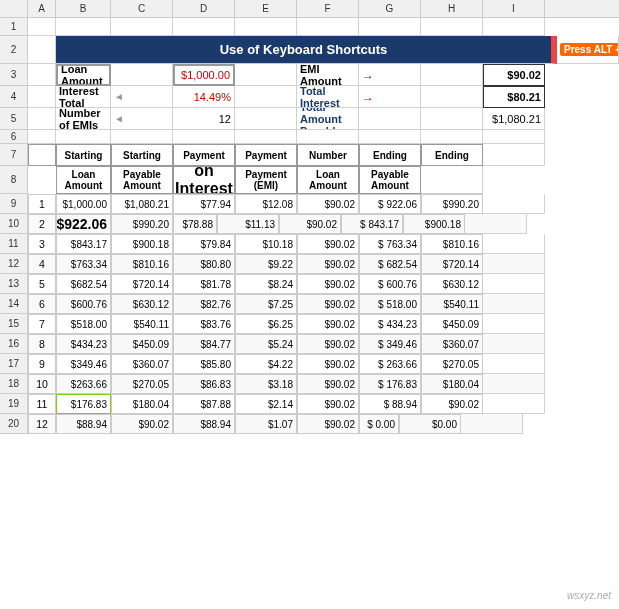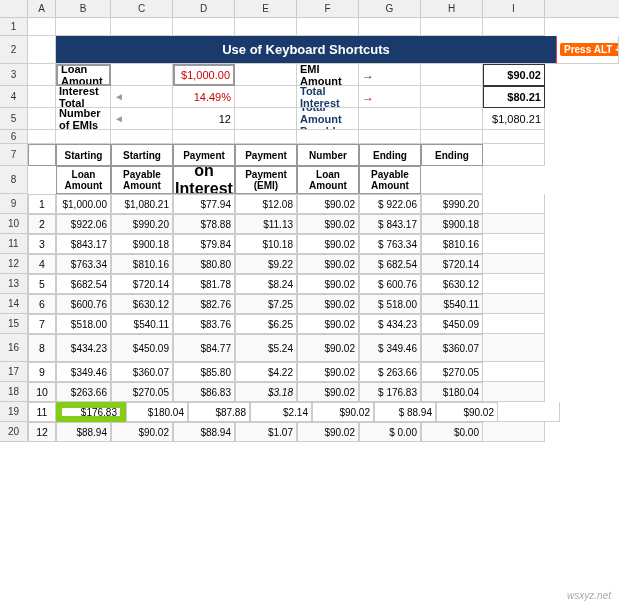--- a/index.html
+++ b/index.html
@@ -71,21 +71,21 @@
 
     
     .title-merged {
       background: #1a3a6b;
       color: #fff;
       font-size: 13px;
       font-weight: bold;
       text-align: center;
       justify-content: center;
       flex: 1;
-      border-right: 1px solid #ef4444;
+      border-right: 6px solid #ef4444;
       border-bottom: 1px solid #ccc;
     }
 
     
     .label-cell {
       font-weight: bold;
       background: #fff;
     }
     .value-cell {
       text-align: right;
@@ -287,23 +287,23 @@
     <div class="cell tbl-data" style="width:62px; border:1px solid #ccc; background:#fff; font-size:10px;">$77.94</div>
     <div class="cell tbl-data" style="width:62px; border:1px solid #ccc; background:#fff; font-size:10px;">$12.08</div>
     <div class="cell tbl-data" style="width:62px; border:1px solid #ccc; background:#fff; font-size:10px;">$90.02</div>
     <div class="cell tbl-data" style="width:62px; border:1px solid #ccc; background:#fff; font-size:10px;">$ 922.06</div>
     <div class="cell tbl-data" style="width:62px; border:1px solid #ccc; background:#fff; font-size:10px;">$990.20</div>
     <div class="cell" style="width:62px; background:#fff;"></div>
   </div>
       <div class="sheet-row" style="height: 20px;">
     <div class="row-num">10</div>
     <div class="cell tbl-data-center" style="width:28px; border:1px solid #ccc; background:#f9f9f9;">2</div>
-    <div class="cell tbl-data" style="width:55px; border:1px solid #ccc; background:#f9f9f9; font-size:10px;">$922.06</div>
+    <div class="cell tbl-data" style="width:55px; border:1px solid #ccc; background:#f9f9f9; font-size:14px;font-weight:bold;">$922.06</div>
     <div class="cell tbl-data" style="width:62px; border:1px solid #ccc; background:#f9f9f9; font-size:10px;">$990.20</div>
-    <div class="cell tbl-data" style="width:62px; border:1px solid #ccc; background:#f9f9f9; font-size:10px;">$78.88</div>
+    <div class="cell tbl-data" style="width:44px; border:1px solid #ccc; background:#f9f9f9; font-size:10px;">$78.88</div>
     <div class="cell tbl-data" style="width:62px; border:1px solid #ccc; background:#f9f9f9; font-size:10px;">$11.13</div>
     <div class="cell tbl-data" style="width:62px; border:1px solid #ccc; background:#f9f9f9; font-size:10px;">$90.02</div>
     <div class="cell tbl-data" style="width:62px; border:1px solid #ccc; background:#f9f9f9; font-size:10px;">$ 843.17</div>
     <div class="cell tbl-data" style="width:62px; border:1px solid #ccc; background:#f9f9f9; font-size:10px;">$900.18</div>
     <div class="cell" style="width:62px; background:#f9f9f9;"></div>
   </div>
       <div class="sheet-row" style="height: 20px;">
     <div class="row-num">11</div>
     <div class="cell tbl-data-center" style="width:28px; border:1px solid #ccc; background:#fff;">3</div>
     <div class="cell tbl-data" style="width:55px; border:1px solid #ccc; background:#fff; font-size:10px;">$843.17</div>
@@ -356,21 +356,21 @@
     <div class="cell tbl-data-center" style="width:28px; border:1px solid #ccc; background:#fff;">7</div>
     <div class="cell tbl-data" style="width:55px; border:1px solid #ccc; background:#fff; font-size:10px;">$518.00</div>
     <div class="cell tbl-data" style="width:62px; border:1px solid #ccc; background:#fff; font-size:10px;">$540.11</div>
     <div class="cell tbl-data" style="width:62px; border:1px solid #ccc; background:#fff; font-size:10px;">$83.76</div>
     <div class="cell tbl-data" style="width:62px; border:1px solid #ccc; background:#fff; font-size:10px;">$6.25</div>
     <div class="cell tbl-data" style="width:62px; border:1px solid #ccc; background:#fff; font-size:10px;">$90.02</div>
     <div class="cell tbl-data" style="width:62px; border:1px solid #ccc; background:#fff; font-size:10px;">$ 434.23</div>
     <div class="cell tbl-data" style="width:62px; border:1px solid #ccc; background:#fff; font-size:10px;">$450.09</div>
     <div class="cell" style="width:62px; background:#fff;"></div>
   </div>
-      <div class="sheet-row" style="height: 28px; border-radius: 7px;">
+      <div class="sheet-row" style="height: 20px; border-radius: 7px;">
     <div class="row-num">16</div>
     <div class="cell tbl-data-center" style="width:28px; border:1px solid #ccc; background:#f9f9f9;">8</div>
     <div class="cell tbl-data" style="width:55px; border:1px solid #ccc; background:#f9f9f9; font-size:10px;">$434.23</div>
     <div class="cell tbl-data" style="width:62px; border:1px solid #ccc; background:#f9f9f9; font-size:10px;">$450.09</div>
     <div class="cell tbl-data" style="width:62px; border:1px solid #ccc; background:#f9f9f9; font-size:10px;">$84.77</div>
     <div class="cell tbl-data" style="width:62px; border:1px solid #ccc; background:#f9f9f9; font-size:10px;">$5.24</div>
     <div class="cell tbl-data" style="width:62px; border:1px solid #ccc; background:#f9f9f9; font-size:10px;">$90.02</div>
     <div class="cell tbl-data" style="width:62px; border:1px solid #ccc; background:#f9f9f9; font-size:10px;">$ 349.46</div>
     <div class="cell tbl-data" style="width:62px; border:1px solid #ccc; background:#f9f9f9; font-size:10px;">$360.07</div>
     <div class="cell" style="width:62px; background:#f9f9f9;"></div>
@@ -386,47 +386,47 @@
     <div class="cell tbl-data" style="width:62px; border:1px solid #ccc; background:#fff; font-size:10px;">$ 263.66</div>
     <div class="cell tbl-data" style="width:62px; border:1px solid #ccc; background:#fff; font-size:10px;">$270.05</div>
     <div class="cell" style="width:62px; background:#fff;"></div>
   </div>
       <div class="sheet-row" style="height: 20px;">
     <div class="row-num">18</div>
     <div class="cell tbl-data-center" style="width:28px; border:1px solid #ccc; background:#f9f9f9;">10</div>
     <div class="cell tbl-data" style="width:55px; border:1px solid #ccc; background:#f9f9f9; font-size:10px;">$263.66</div>
     <div class="cell tbl-data" style="width:62px; border:1px solid #ccc; background:#f9f9f9; font-size:10px;">$270.05</div>
     <div class="cell tbl-data" style="width:62px; border:1px solid #ccc; background:#f9f9f9; font-size:10px;">$86.83</div>
-    <div class="cell tbl-data" style="width:62px; border:1px solid #ccc; background:#f9f9f9; font-size:10px;font-style:italic;">$3.18</div>
+    <div class="cell tbl-data" style="width:62px; border:1px solid #ccc; background:#f9f9f9; font-size:10px;">$3.18</div>
     <div class="cell tbl-data" style="width:62px; border:1px solid #ccc; background:#f9f9f9; font-size:10px;">$90.02</div>
     <div class="cell tbl-data" style="width:62px; border:1px solid #ccc; background:#f9f9f9; font-size:10px;">$ 176.83</div>
     <div class="cell tbl-data" style="width:62px; border:1px solid #ccc; background:#f9f9f9; font-size:10px;">$180.04</div>
     <div class="cell" style="width:62px; background:#f9f9f9;"></div>
   </div>
       <div class="sheet-row" style="height: 20px;">
     <div class="row-num">19</div>
     <div class="cell tbl-data-center" style="width:28px; border:1px solid #ccc; background:#fff;">11</div>
-    <div class="cell tbl-data" style="width:70px; border:6px solid #84cc16; background:#fff; font-size:10px;">$176.83</div>
+    <div class="cell tbl-data" style="width:55px; border:1px solid #84cc16; background:#fff; font-size:10px;">$176.83</div>
     <div class="cell tbl-data" style="width:62px; border:1px solid #ccc; background:#fff; font-size:10px;">$180.04</div>
     <div class="cell tbl-data" style="width:62px; border:1px solid #ccc; background:#fff; font-size:10px;">$87.88</div>
     <div class="cell tbl-data" style="width:62px; border:1px solid #ccc; background:#fff; font-size:10px;">$2.14</div>
     <div class="cell tbl-data" style="width:62px; border:1px solid #ccc; background:#fff; font-size:10px;">$90.02</div>
     <div class="cell tbl-data" style="width:62px; border:1px solid #ccc; background:#fff; font-size:10px;">$  88.94</div>
     <div class="cell tbl-data" style="width:62px; border:1px solid #ccc; background:#fff; font-size:10px;">$90.02</div>
     <div class="cell" style="width:62px; background:#fff;"></div>
   </div>
       <div class="sheet-row" style="height: 20px;">
     <div class="row-num">20</div>
     <div class="cell tbl-data-center" style="width:28px; border:1px solid #ccc; background:#f9f9f9;">12</div>
     <div class="cell tbl-data" style="width:55px; border:1px solid #ccc; background:#f9f9f9; font-size:10px;">$88.94</div>
     <div class="cell tbl-data" style="width:62px; border:1px solid #ccc; background:#f9f9f9; font-size:10px;">$90.02</div>
     <div class="cell tbl-data" style="width:62px; border:1px solid #ccc; background:#f9f9f9; font-size:10px;">$88.94</div>
     <div class="cell tbl-data" style="width:62px; border:1px solid #ccc; background:#f9f9f9; font-size:10px;">$1.07</div>
     <div class="cell tbl-data" style="width:62px; border:1px solid #ccc; background:#f9f9f9; font-size:10px;">$90.02</div>
-    <div class="cell tbl-data" style="width:62px; border:1px solid #ccc; background:#f9f9f9; font-size:10px;">$   0.00</div>
+    <div class="cell tbl-data" style="width:40px; border:1px solid #ccc; background:#f9f9f9; font-size:10px;">$   0.00</div>
     <div class="cell tbl-data" style="width:62px; border:1px solid #ccc; background:#f9f9f9; font-size:10px;">$0.00</div>
     <div class="cell" style="width:62px; background:#f9f9f9;"></div>
   </div>
     </div>
 
 </div>
 
 <div class="watermark">wsxyz.net</div>
 
 </body></html>

